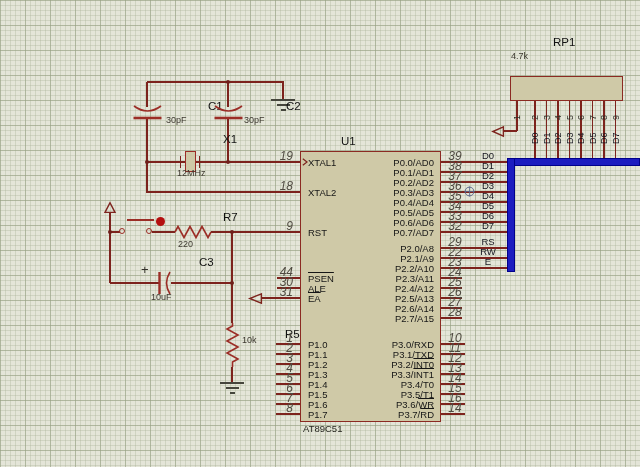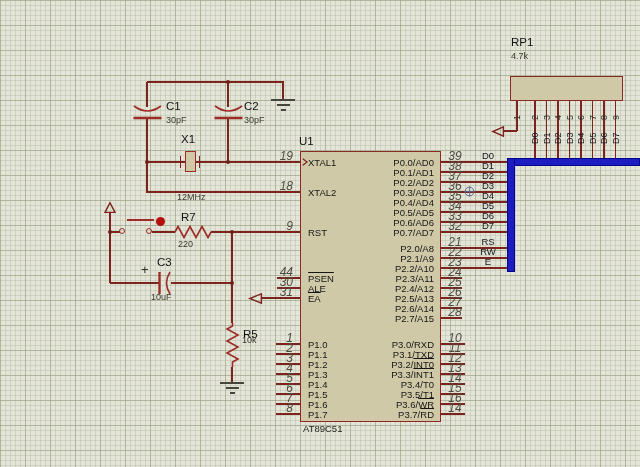--- a/index.html
+++ b/index.html
@@ -17,21 +17,21 @@
   }
   .abs{position:absolute;}
   .wire{position:absolute;background:#7d231d;}
   .wh{height:1.6px;}
   .wv{width:1.6px;}
   .dot{position:absolute;width:4.6px;height:4.6px;border-radius:50%;background:#6e1f1a;}
   .gbar{position:absolute;background:#45453c;height:2px;}
   .chip{position:absolute;left:300px;top:151px;width:141px;height:271px;
         background:#cfc9a7;border:1.6px solid #8b2a22;box-sizing:border-box;}
   .box{position:absolute;background:#cfc9a7;border:1.6px solid #9b2d26;box-sizing:border-box;}
-  .reflabel{position:absolute;font-size:11.5px;color:#111;}
+  .reflabel{position:absolute;font-size:11.5px;color:#111;margin-left:42px;}
   .vallabel{position:absolute;font-size:9px;color:#3c382f;}
   .row{position:absolute;height:0;}
   .rr{left:300px;width:208px;}
   .lr{left:276px;width:170px;}
   .row .wh{top:-0.8px;}
   .pnum{position:absolute;top:-11px;font-size:12px;color:#4f4a40;line-height:10px;font-style:italic;}
   .rr .pnum{left:146px;width:18px;text-align:center;}
   .lr .pnum{left:1px;width:16px;text-align:right;}
   .pname{position:absolute;top:-5.5px;font-size:9.5px;line-height:11px;color:#161616;white-space:nowrap;}
   .rr .pname{right:74px;}
@@ -103,21 +103,21 @@
     </svg>
     <div class="reflabel" style="left:244px;top:100px">C2</div>
     <div class="vallabel" style="left:244px;top:115px">30pF</div>
   </div>
 
   <div>
     <div class="wire wv" style="left:179.6px;top:156px;height:12px;width:1.8px"></div>
     <div class="wire wv" style="left:198.6px;top:156px;height:12px;width:1.8px"></div>
     <div class="box" style="left:184.5px;top:150.5px;width:11px;height:21px"></div>
     <div class="reflabel" style="left:181px;top:133px">X1</div>
-    <div class="vallabel" style="left:177px;top:192px">12MHz</div>
+    <div class="vallabel" style="left:177px;top:168px">12MHz</div>
   </div>
 
   <div class="dot" style="left:144.7px;top:159.7px"></div>
   <div class="dot" style="left:225.7px;top:159.7px"></div>
   <div class="dot" style="left:225.7px;top:79.7px"></div>
 
   <svg style="left:104px;top:202px;width:12px;height:11px">
     <polygon points="1,10.4 6,0.8 11,10.4" fill="none" stroke="#7d231d" stroke-width="1.4"></polygon>
   </svg>
   <div class="wire wv" style="left:109.2px;top:213px;height:70px"></div>
@@ -259,21 +259,21 @@
         <span class="pnum">32</span>
         <span class="pname">P0.7/AD7</span>
         <span class="net">D7</span>
       </div>
     </div>
 
   <div>
 
       <div class="row rr p2br" style="--i: 0;">
         <i class="wire wh"></i>
-        <span class="pnum">21</span>
+        <span class="pnum">29</span>
         <span class="pname">P2.0/A8</span>
         <span class="net">RS</span>
       </div>
 
       <div class="row rr p2br" style="--i: 1;">
         <i class="wire wh"></i>
         <span class="pnum">22</span>
         <span class="pname">P2.1/A9</span>
         <span class="net">RW</span>
       </div>

